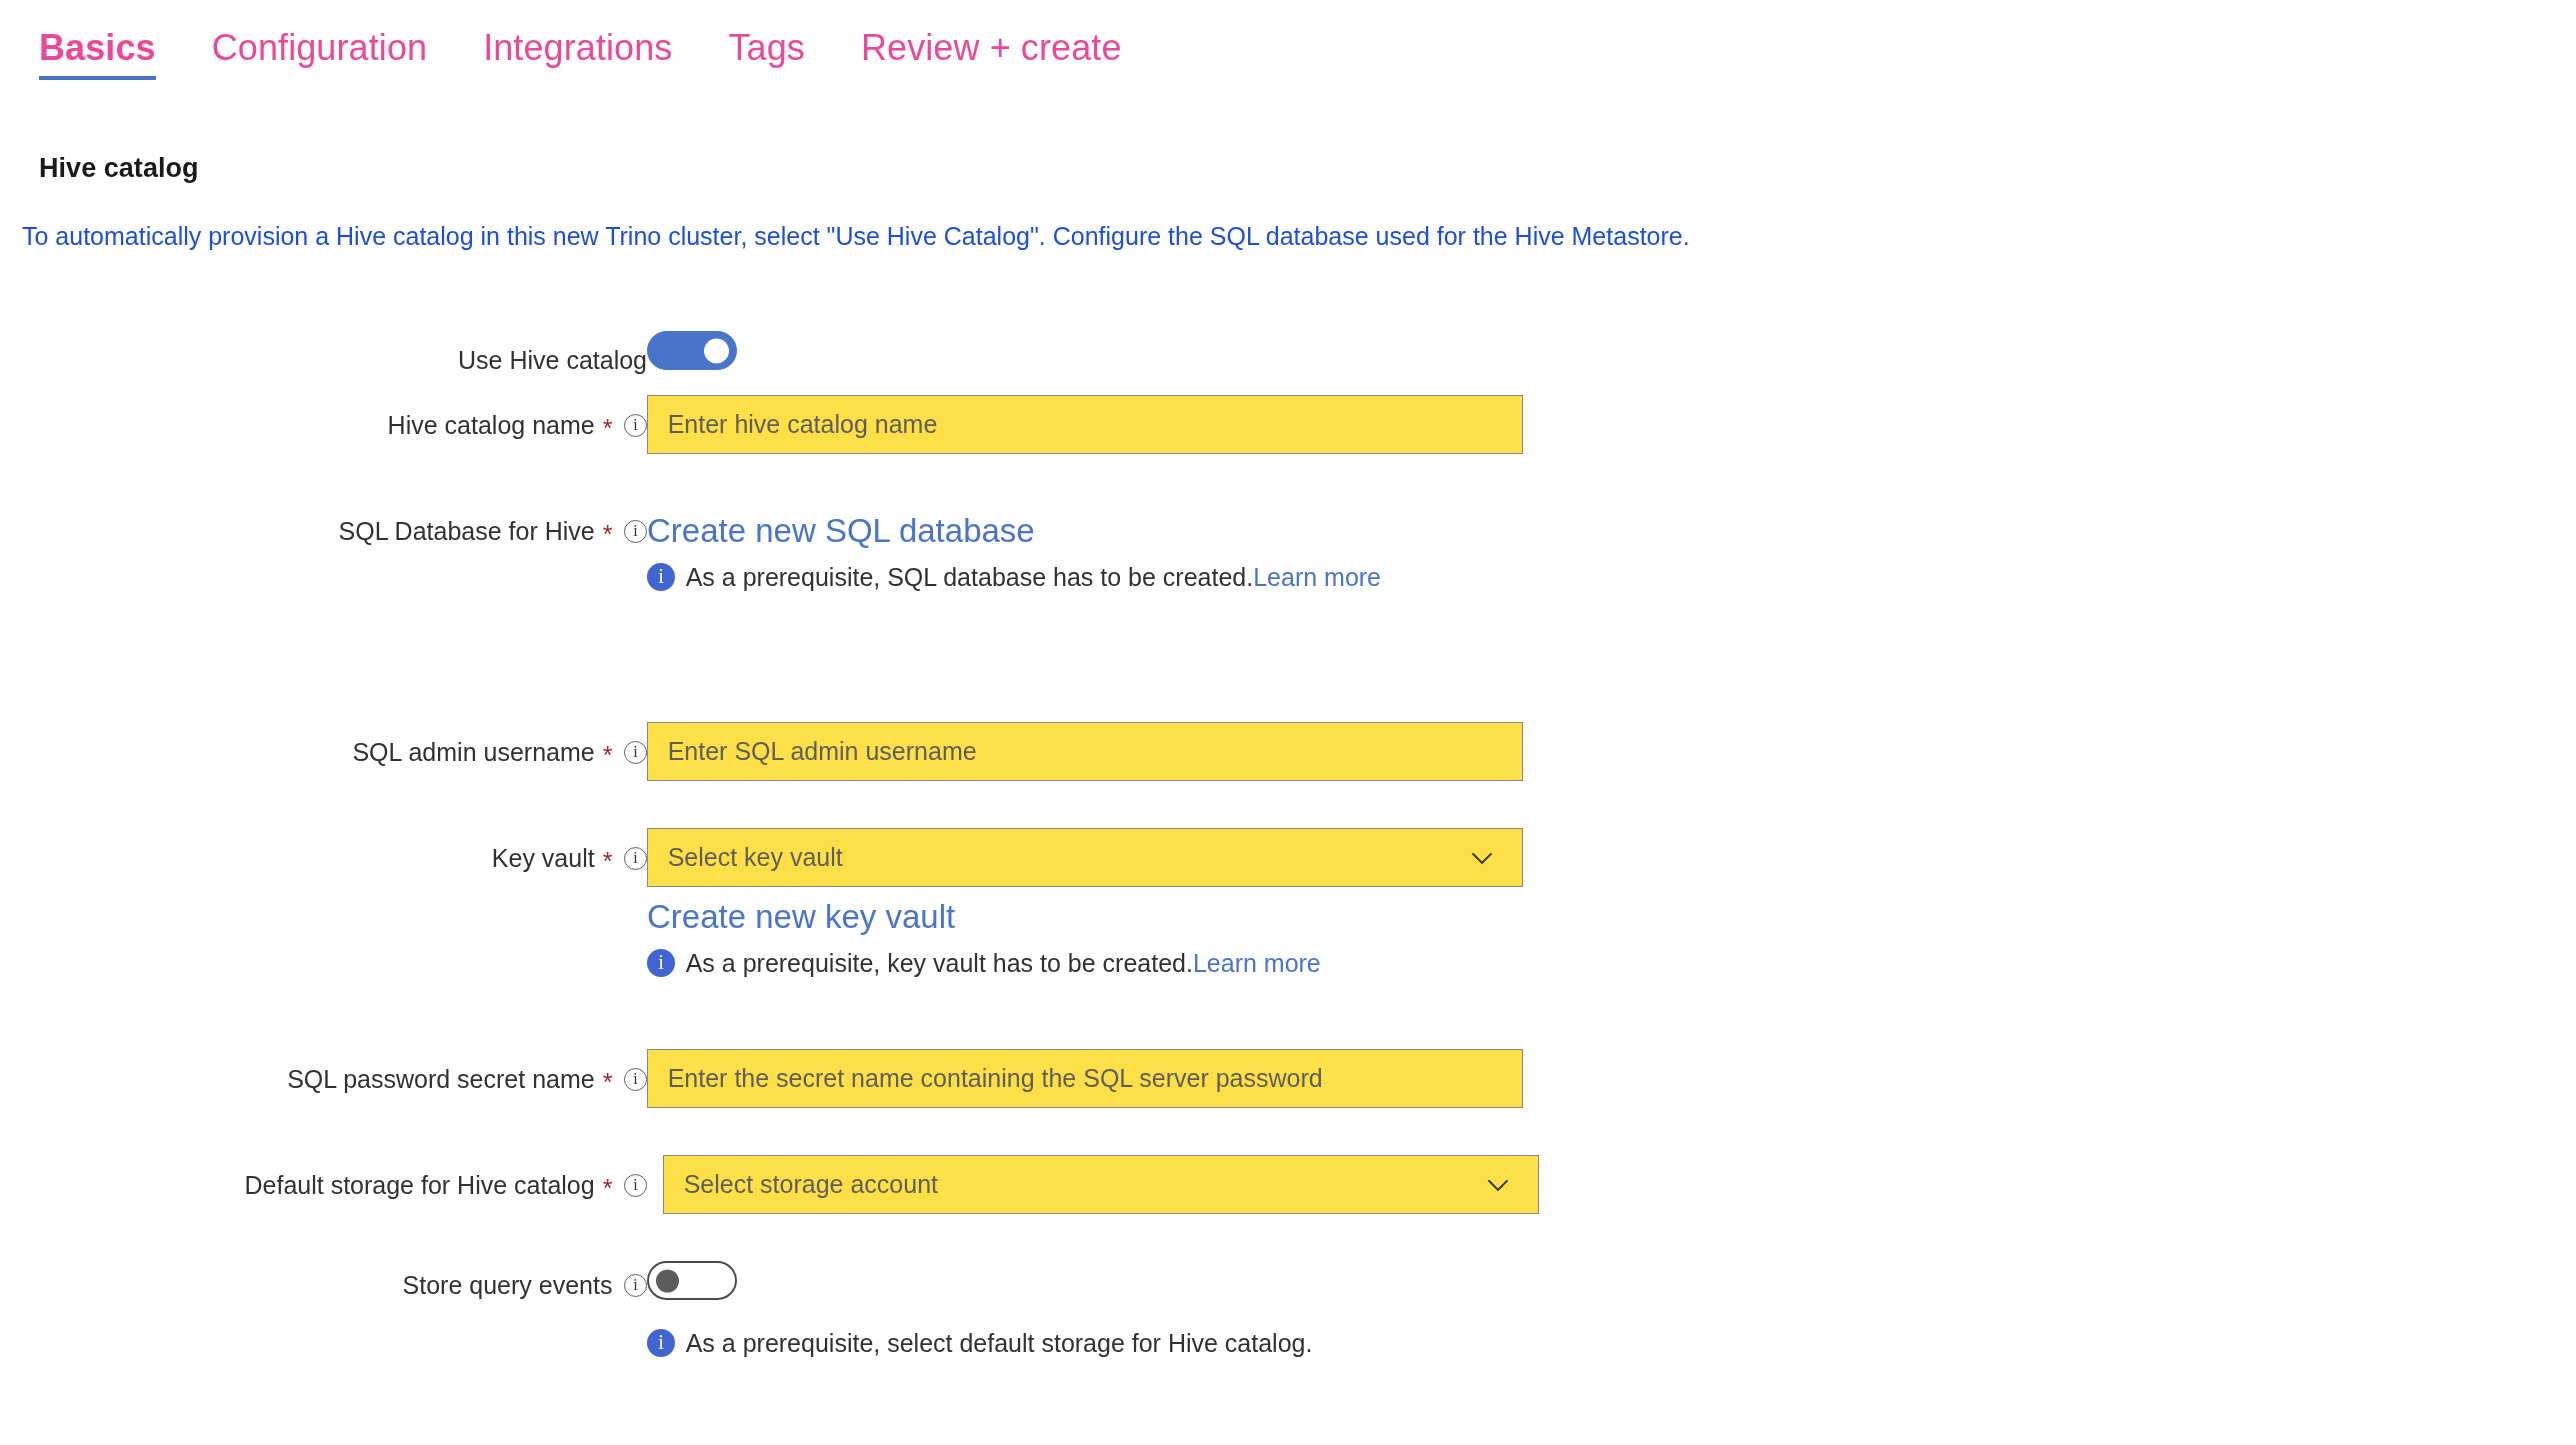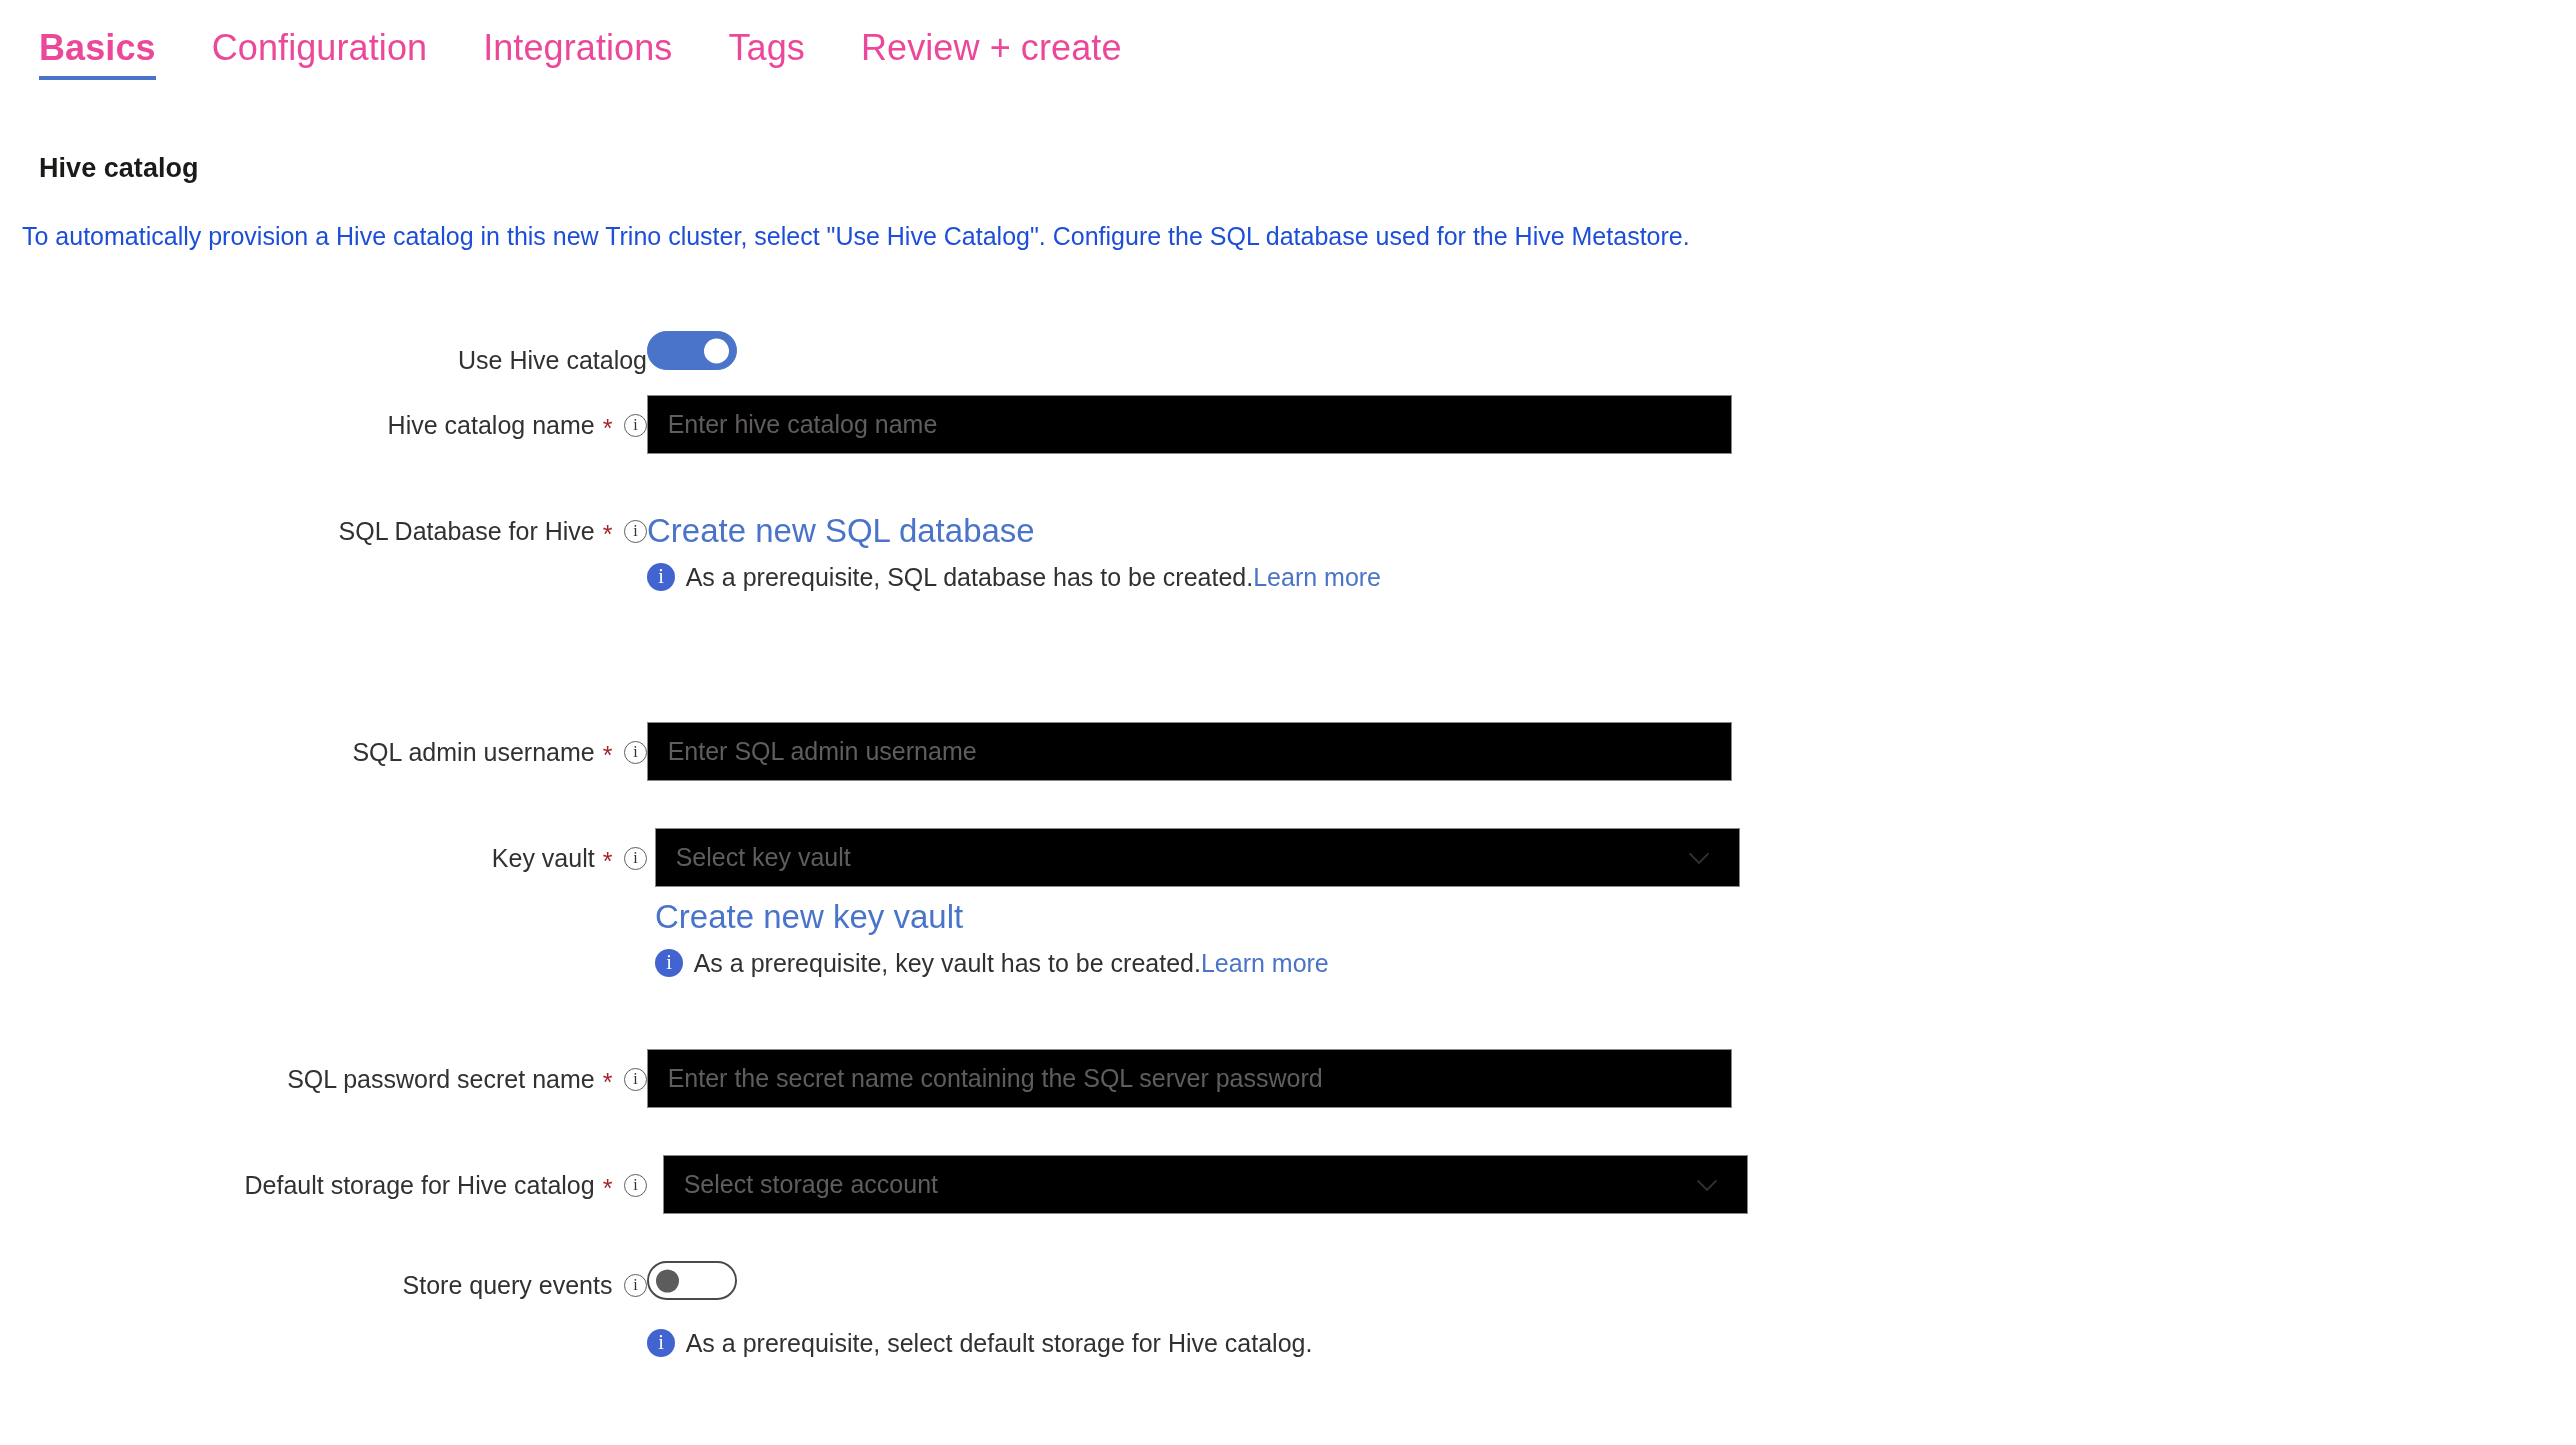--- a/index.html
+++ b/index.html
@@ -133,24 +133,24 @@
     top: -0.4px;
   }
 
   .control-col {
     flex: 1 1 auto;
     position: relative;
   }
 
   
   .field {
-    width: 1085px;
+    width: 876px;
     height: 59px;
     border: 1.5px solid #8a8886;
-    background: #000000;
+    background: #fde047;
     display: flex;
     align-items: center;
     padding: 0 19.7px;
     font-size: 25px;
     color: #605e5c;
     cursor: text;
   }
   .field.dropdown { cursor: pointer; padding-right: 12.5px; }
   .field .ph { color: #605e5c; flex: 1 1 auto; white-space: nowrap; }
   .chev {
@@ -321,21 +321,21 @@
           <i>i</i>
         </span>
     </div>
     <div class="control-col">
       <div class="field">
         <span class="ph">Enter SQL admin username</span>
       </div>
     </div>
   </div>
 
-  <div class="row" style="height:221px;gap:8px;">
+  <div class="row" style="height:221px;">
     <div class="label-col" style="min-height:59px; align-self:flex-start;">
       <span class="label-text">Key vault</span>
       <span class="req">*</span>
       <span class="info-ring">
           <i>i</i>
         </span>
     </div>
     <div class="control-col">
       <div class="field dropdown">
         <span class="ph">Select key vault</span>

